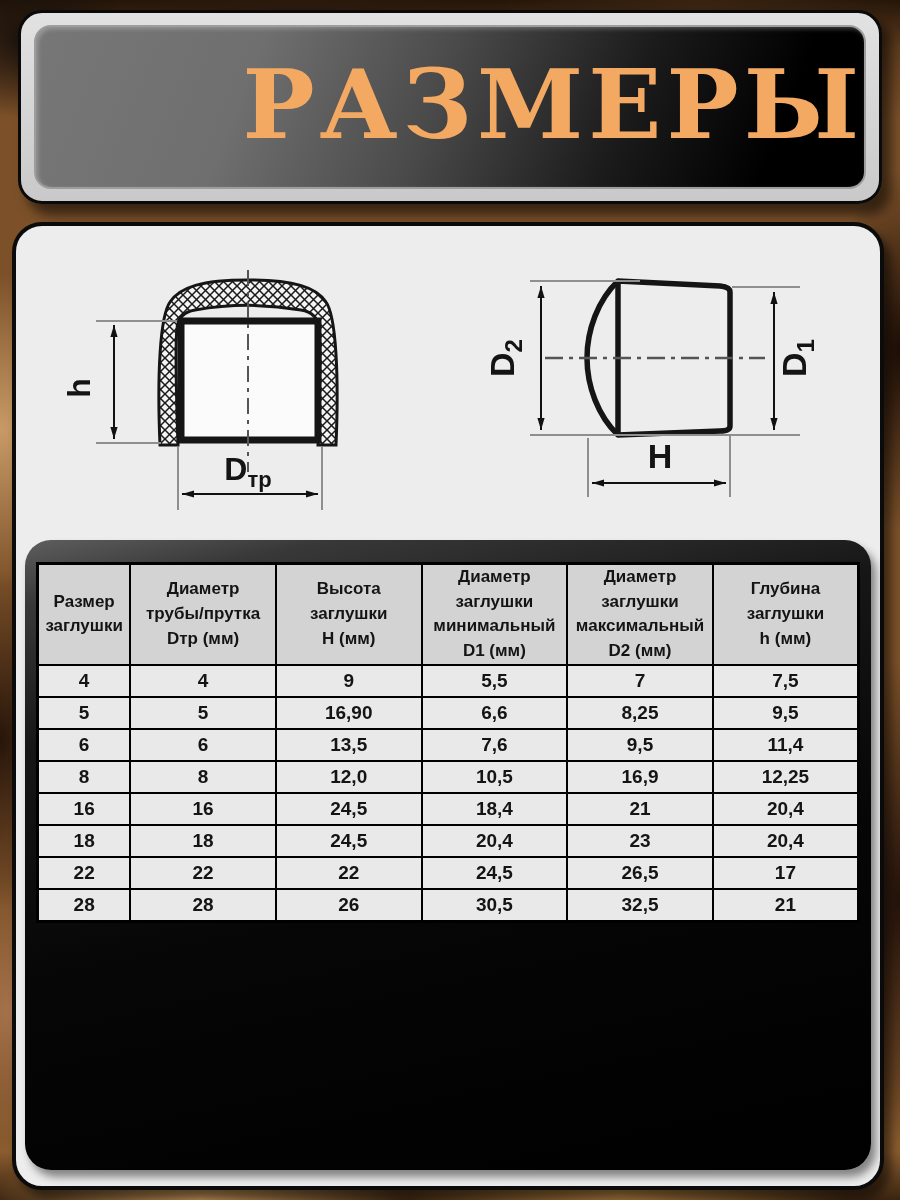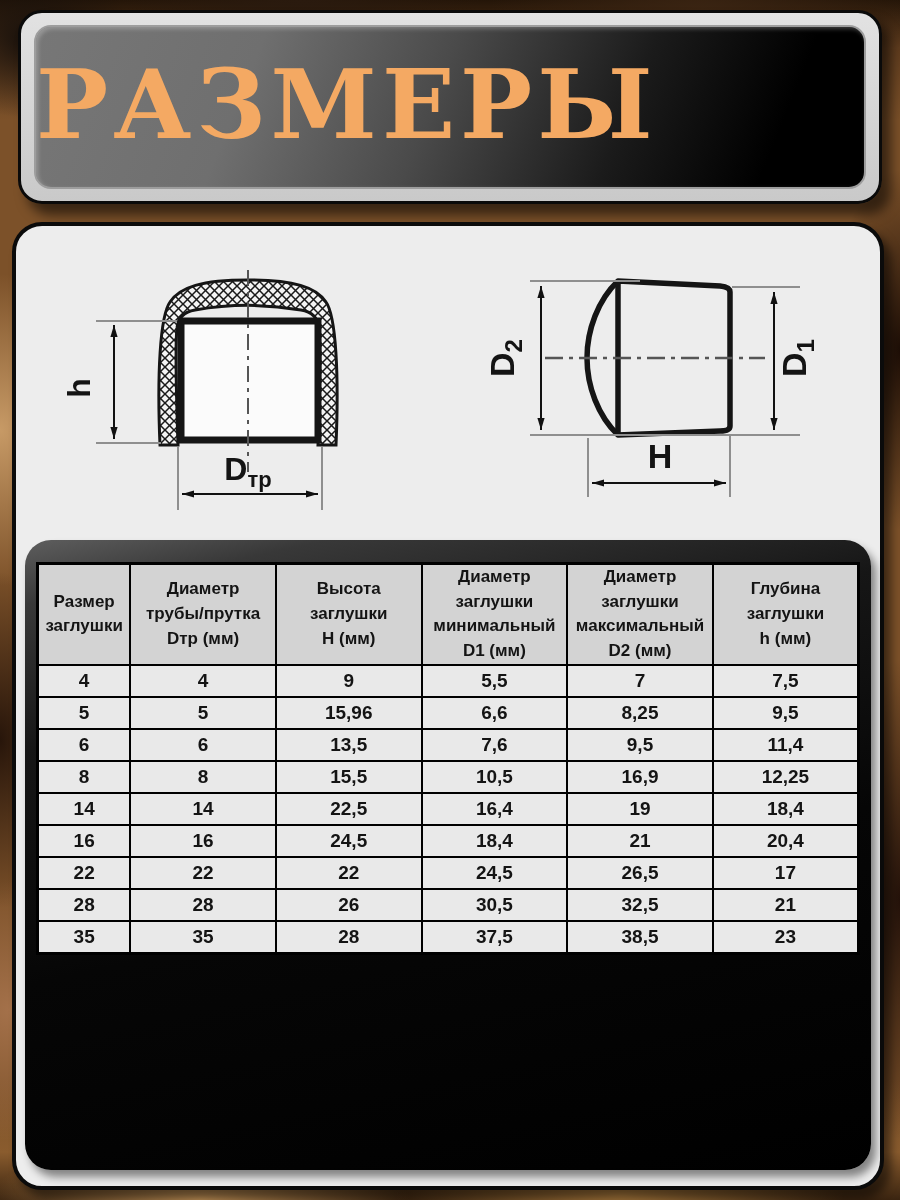--- a/index.html
+++ b/index.html
@@ -24,21 +24,21 @@
   .title-outer{
     position:absolute;left:18px;top:10px;width:858px;height:188px;
     background:linear-gradient(180deg,#e2e2e2,#c9c9c9);
     border:3px solid #0a0a0a;border-radius:24px;
     box-shadow:9px 11px 12px rgba(0,0,0,0.55);
   }
   .title-inner{
     position:absolute;left:13px;top:12px;right:13px;bottom:12px;
     border-radius:17px;border:2px solid #9d9d9d;
     background:linear-gradient(112deg,#777 0%,#6f6f6f 26%,#4a4a4a 48%,#1b1b1b 70%,#000 88%);
-    display:flex;align-items:center;justify-content:flex-start;
+    display:flex;align-items:center;justify-content:flex-end;
     box-shadow:inset 2px 2px 4px rgba(255,255,255,0.25);
   }
   .title-text{
     font-family:"DejaVu Serif",serif;font-weight:bold;
     font-size:96px;letter-spacing:5px;color:#F4A963;line-height:1;
     margin-top:-4px;
   }
   
   .content-panel{
     position:absolute;left:12px;top:222px;width:864px;height:960px;
@@ -183,77 +183,69 @@
     <td>4</td>
     <td>4</td>
     <td>9</td>
     <td>5,5</td>
     <td>7</td>
     <td>7,5</td>
   </tr>
           <tr>
     <td>5</td>
     <td>5</td>
-    <td>15,96</td>
+    <td>16,90</td>
     <td>6,6</td>
     <td>8,25</td>
     <td>9,5</td>
   </tr>
           <tr>
     <td>6</td>
     <td>6</td>
     <td>13,5</td>
     <td>7,6</td>
     <td>9,5</td>
     <td>11,4</td>
   </tr>
           <tr>
     <td>8</td>
     <td>8</td>
-    <td>15,5</td>
+    <td>12,0</td>
     <td>10,5</td>
     <td>16,9</td>
     <td>12,25</td>
-  </tr>
-          <tr>
-    <td>14</td>
-    <td>14</td>
-    <td>22,5</td>
-    <td>16,4</td>
-    <td>19</td>
-    <td>18,4</td>
   </tr>
           <tr>
     <td>16</td>
     <td>16</td>
     <td>24,5</td>
     <td>18,4</td>
     <td>21</td>
     <td>20,4</td>
   </tr>
           <tr>
+    <td>18</td>
+    <td>18</td>
+    <td>24,5</td>
+    <td>20,4</td>
+    <td>23</td>
+    <td>20,4</td>
+  </tr>
+          <tr>
     <td>22</td>
     <td>22</td>
     <td>22</td>
     <td>24,5</td>
     <td>26,5</td>
     <td>17</td>
   </tr>
           <tr>
     <td>28</td>
     <td>28</td>
     <td>26</td>
     <td>30,5</td>
     <td>32,5</td>
     <td>21</td>
   </tr>
-          <tr>
-    <td>35</td>
-    <td>35</td>
-    <td>28</td>
-    <td>37,5</td>
-    <td>38,5</td>
-    <td>23</td>
-  </tr>
         </tbody>
     </table>
   </div>
 </div>
 
 </body></html>

